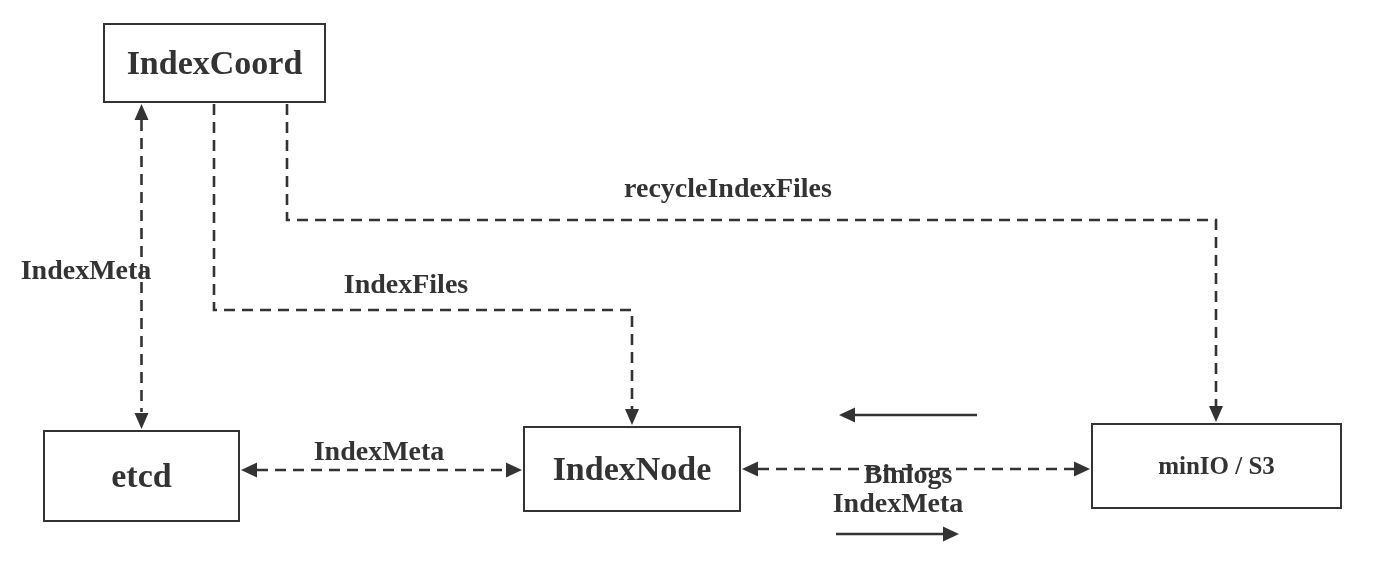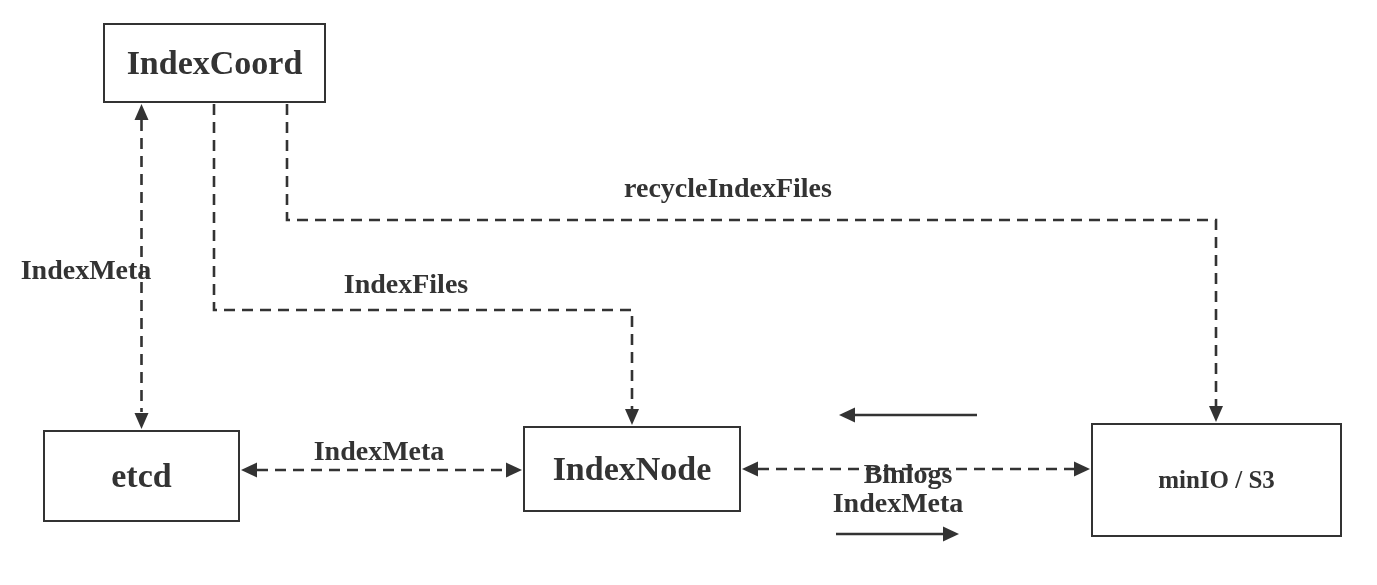--- a/index.html
+++ b/index.html
@@ -42,21 +42,21 @@
     justify-content: center;
     font-weight: bold;
     font-size: 34px;
     line-height: 1.25;
     text-align: center;
     white-space: nowrap;
   }
   .node-indexcoord { left: 103px; top: 23px;  width: 223px; height: 80px; }
   .node-etcd       { left: 43px;  top: 430px; width: 197px; height: 92px; }
   .node-indexnode  { left: 523px; top: 426px; width: 218px; height: 86px; }
-  .node-storage    { left: 1091px; top: 423px; width: 251px; height: 114px; font-size: 25px; }
+  .node-storage    { left: 1091px; top: 423px; width: 251px; height: 86px; font-size: 25px; }
   .edge-label {
     position: absolute;
     transform: translate(-50%, -50%);
     font-weight: bold;
     font-size: 28px;
     white-space: nowrap;
   }
   .lbl-indexmeta-left   { left: 86px;  top: 270px; }
   .lbl-createindex      { left: 406px; top: 284px; }
   .lbl-recycleindexfiles{ left: 728px; top: 188px; }

